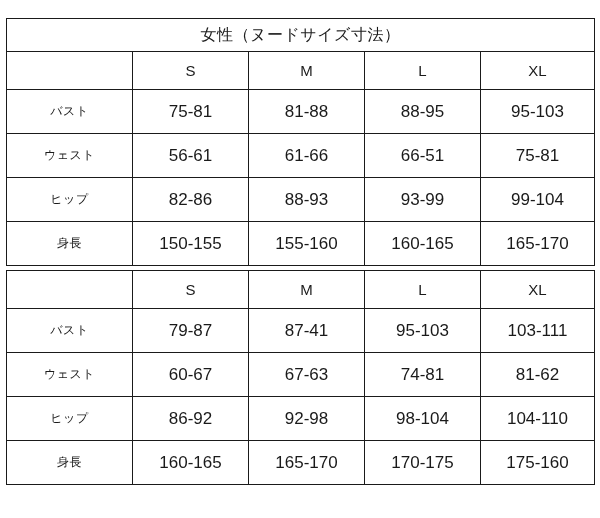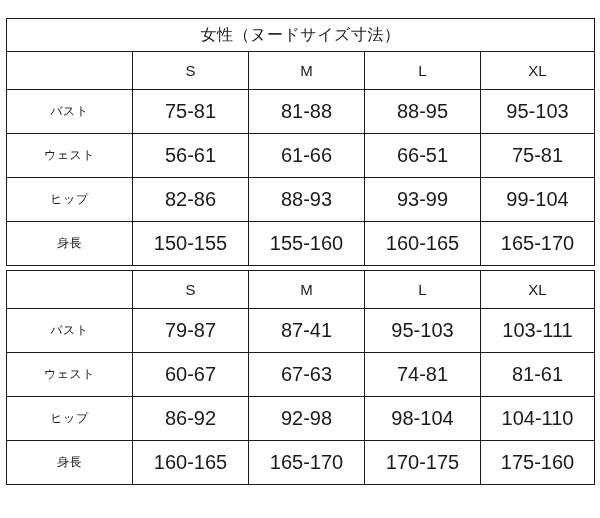--- a/index.html
+++ b/index.html
@@ -47,21 +47,21 @@
     font-size: 15px;
     height: 37px;
   }
   .row-label {
     font-size: 12px;
     font-weight: bold;
     height: 43px;
     letter-spacing: 0.5px;
   }
   .data-cell {
-    font-size: 20px;
+    font-size: 17px;
     height: 43px;
   }
   .spacer {
     height: 4px;
   }
   col.c0 { width: 126px; }
   col.c1 { width: 116px; }
   col.c2 { width: 116px; }
   col.c3 { width: 116px; }
   col.c4 { width: 114px; }
@@ -144,21 +144,21 @@
         <td class="data-cell">79-87</td>
         <td class="data-cell">87-41</td>
         <td class="data-cell">95-103</td>
         <td class="data-cell">103-111</td>
       </tr>
       <tr>
         <td class="row-label">ウェスト</td>
         <td class="data-cell">60-67</td>
         <td class="data-cell">67-63</td>
         <td class="data-cell">74-81</td>
-        <td class="data-cell">81-61</td>
+        <td class="data-cell">81-62</td>
       </tr>
       <tr>
         <td class="row-label">ヒップ</td>
         <td class="data-cell">86-92</td>
         <td class="data-cell">92-98</td>
         <td class="data-cell">98-104</td>
         <td class="data-cell">104-110</td>
       </tr>
       <tr>
         <td class="row-label">身長</td>

